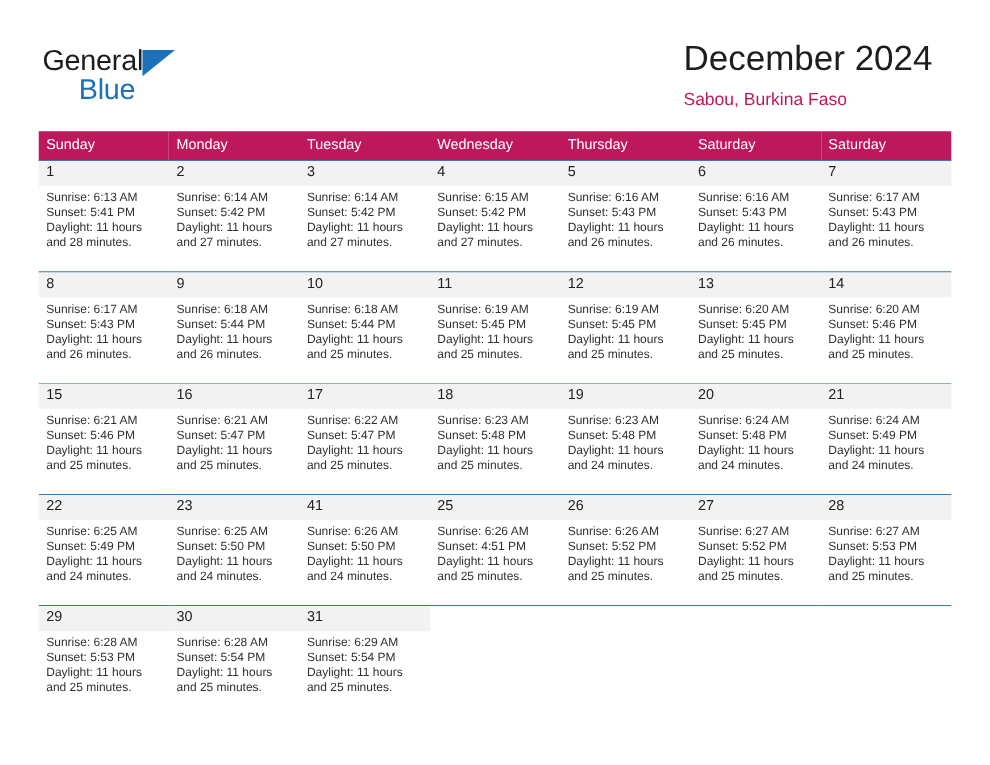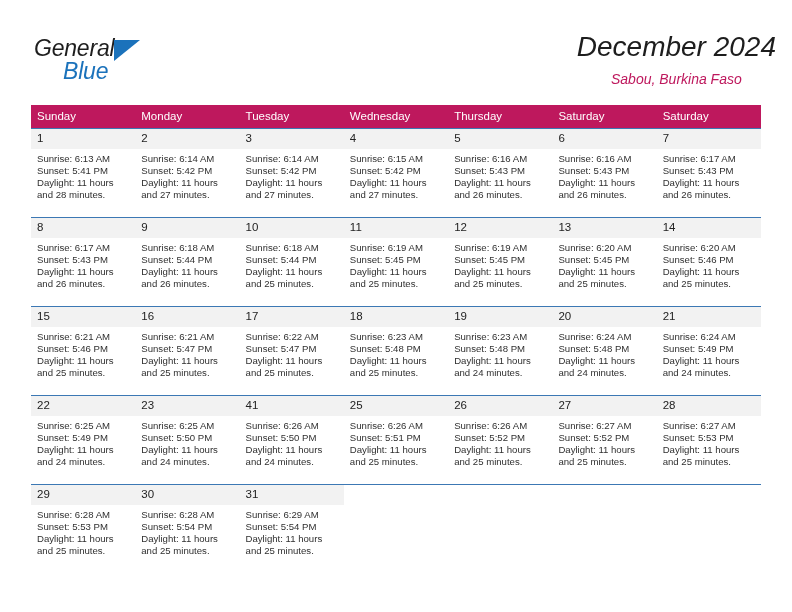--- a/index.html
+++ b/index.html
@@ -19,23 +19,22 @@
     width: 792px;
     height: 612px;
     box-sizing: border-box;
   }
 
   
   .header {
     position: absolute;
     top: 30px;
     left: 30px;
-    right: 16px;
+    right: 46px;
     height: 62px;
-    font-style: italic;
   }
   .logo {
     position: absolute;
     left: 4px;
     top: 5px;
     width: 240px;
     height: 56px;
   }
   .logo-general {
     position: absolute;
@@ -61,21 +60,21 @@
     top: 5px;
     width: 0;
     height: 0;
     border-left: 26px solid #1b72bb;
     border-bottom: 21px solid transparent;
   }
   .title-block {
     position: absolute;
     right: 0;
     top: 0;
-    text-align: center;
+    text-align: left;
   }
   .cal-title {
     font-size: 28px;
     font-weight: normal;
     color: #1d1d1d;
     line-height: 34px;
     white-space: nowrap;
   }
   .cal-subtitle {
     font-size: 14px;
@@ -447,21 +446,21 @@
                 <div>Daylight: 11 hours</div>
                 <div>and 24 minutes.</div>
               </div>
             </div>
           </td>
         <td>
             <div class="daycell">
               <div class="daynum">25</div>
               <div class="info">
                 <div>Sunrise: 6:26 AM</div>
-                <div>Sunset: 5:51 PM</div>
+                <div>Sunset: 4:51 PM</div>
                 <div>Daylight: 11 hours</div>
                 <div>and 25 minutes.</div>
               </div>
             </div>
           </td>
         <td>
             <div class="daycell">
               <div class="daynum">26</div>
               <div class="info">
                 <div>Sunrise: 6:26 AM</div>

